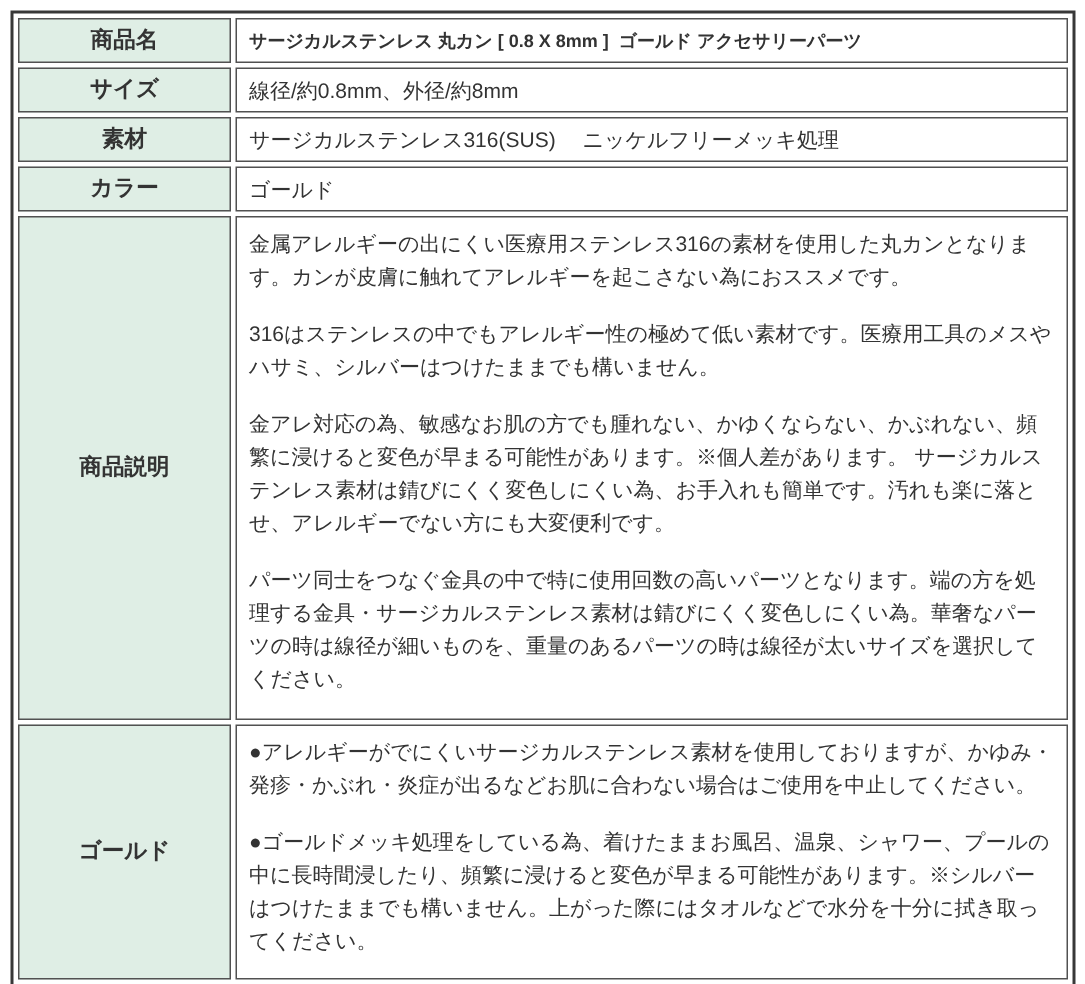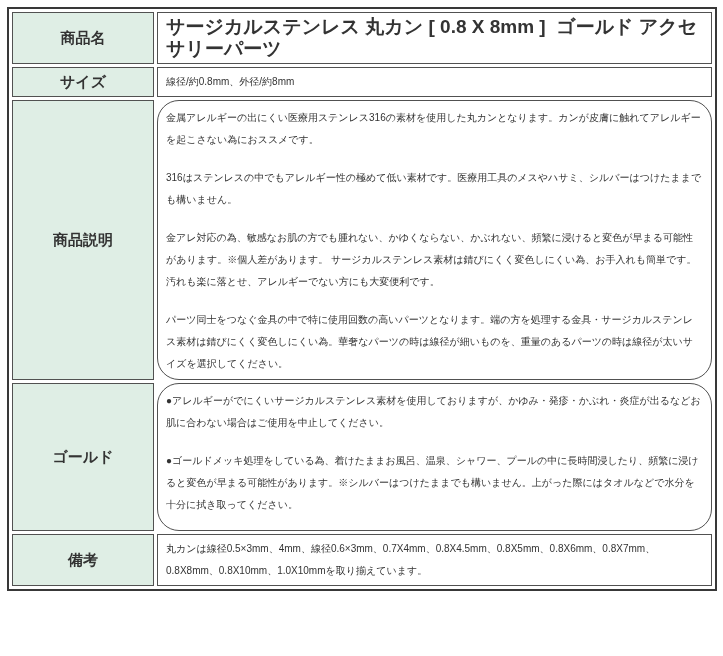--- a/index.html
+++ b/index.html
@@ -24,46 +24,45 @@
   table.spec-table {
     border-collapse: separate;
     border-spacing: 3px;
     border: 2px solid var(--border_outer);
     width: 710px;
     table-layout: fixed;
     background: var(--page_bg);
   }
   th, td {
     border: 1px solid var(--border_inner);
-    font-size: 10px;
+    font-size: 14px;
     line-height: 22px;
     vertical-align: middle;
     overflow: hidden;
   }
   th.label-cell {
     width: 142px;
     background: var(--label_bg);
     font-weight: bold;
     font-size: 15px;
     text-align: center;
     padding: 3px 18px;
   }
   td.value-cell {
     padding: 3px 8px;
     white-space: pre-wrap;
   }
   tr.row-single th, tr.row-single td { height: 30px; }
   tr.row-title td.value-cell {
     font-weight: bold;
-    font-size: 19px;
+    font-size: 12px;
   }
   td.multi-cell {
     vertical-align: top;
-    padding: 6px 8px 4px 8px;
-    border-radius: 22px;
+    padding: 6px 8px 16px 8px;
   }
   td.multi-cell p {
     margin: 0 0 16px 0;
     white-space: pre-wrap;
   }
   td.multi-cell p:last-child { margin-bottom: 0; }
   tr.row-caution td.multi-cell { padding-bottom: 14px; margin-left: 17px; }
 </style>
 </head>
 <body>
@@ -75,21 +74,29 @@
       <tr class="row-single row-title">
         <th class="label-cell">商品名</th>
         <td class="value-cell">サージカルステンレス 丸カン [ 0.8 X 8mm ]  ゴールド アクセサリーパーツ</td>
       </tr>
 
       <tr class="row-single">
         <th class="label-cell">サイズ</th>
         <td class="value-cell">線径/約0.8mm、外径/約8mm</td>
       </tr>
 
+      <tr class="row-single">
+        <th class="label-cell">素材</th>
+        <td class="value-cell">サージカルステンレス316(SUS)　 ニッケルフリーメッキ処理</td>
+      </tr>
 
+      <tr class="row-single">
+        <th class="label-cell">カラー</th>
+        <td class="value-cell">ゴールド</td>
+      </tr>
 
       <tr>
         <th class="label-cell">商品説明</th>
         <td class="multi-cell">
           <p>金属アレルギーの出にくい医療用ステンレス316の素材を使用した丸カンとなります。カンが皮膚に触れてアレルギーを起こさない為におススメです。</p>
           <p>316はステンレスの中でもアレルギー性の極めて低い素材です。医療用工具のメスやハサミ、シルバーはつけたままでも構いません。</p>
           <p>金アレ対応の為、敏感なお肌の方でも腫れない、かゆくならない、かぶれない、頻繁に浸けると変色が早まる可能性があります。※個人差があります。 サージカルステンレス素材は錆びにくく変色しにくい為、お手入れも簡単です。汚れも楽に落とせ、アレルギーでない方にも大変便利です。</p>
           <p>パーツ同士をつなぐ金具の中で特に使用回数の高いパーツとなります。端の方を処理する金具・サージカルステンレス素材は錆びにくく変色しにくい為。華奢なパーツの時は線径が細いものを、重量のあるパーツの時は線径が太いサイズを選択してください。</p>
         </td>
       </tr>

